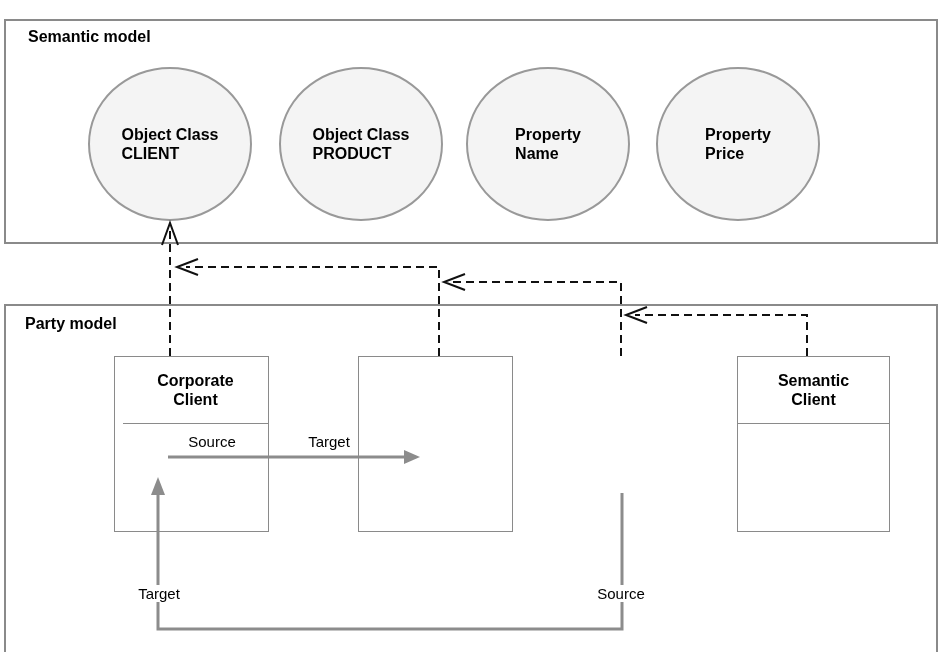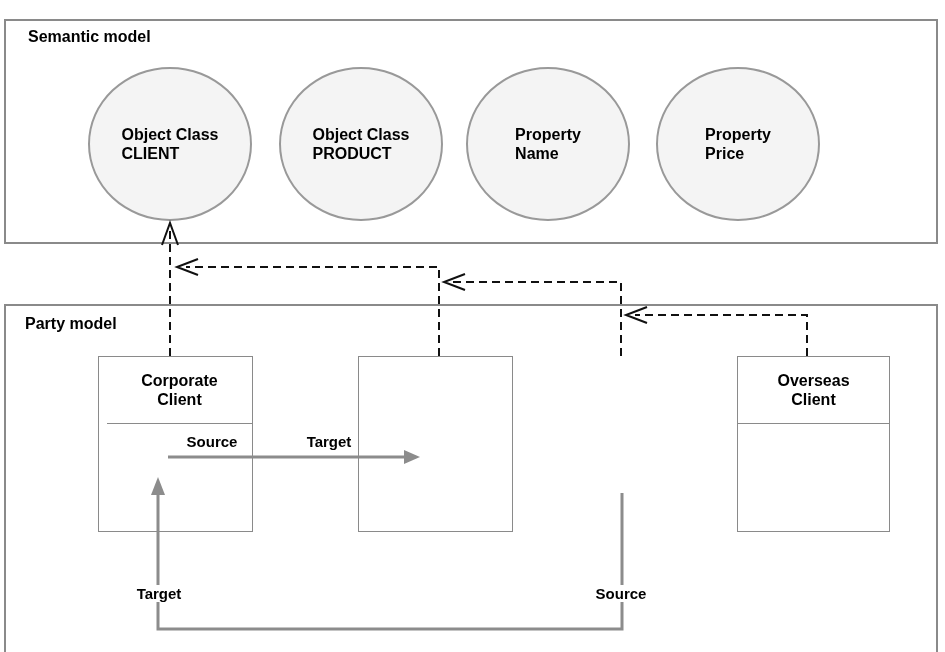--- a/index.html
+++ b/index.html
@@ -38,33 +38,33 @@
   .entity{
     position:absolute;top:345px;height:176px;background:var(--c-bg);
     border:1px solid var(--c-box-border);
   }
   .entity-header{
     height:67px;border-bottom:1px solid var(--c-box-border);
     display:flex;align-items:center;justify-content:center;text-align:center;
     font-size:16px;font-weight:bold;line-height:19px;white-space:pre-line;
   }
   .entity-body{height:108px;}
-  .ent-1{left:98px;width:155px;padding-left:8px;}
+  .ent-1{left:114px;width:155px;padding-left:8px;}
   .ent-2{left:358px;width:155px;}
   .ent-3{left:547px;width:156px;}
   .ent-4{left:737px;width:153px;}
 
   svg.overlay{position:absolute;left:0;top:0;width:945px;height:652px;pointer-events:none;}
   .dash-line{stroke:var(--c-dash);stroke-width:2;fill:none;stroke-dasharray:8 5;}
   .dash-head{stroke:var(--c-dash);stroke-width:2;fill:none;}
   .solid-line{stroke:var(--c-solid);stroke-width:3;fill:none;}
   .solid-head{fill:var(--c-solid);stroke:none;}
 
   .conn-label{
-    position:absolute;font-size:15px;font-weight:bold;white-space:nowrap;
+    position:absolute;font-size:15px;font-weight:normal;white-space:nowrap;
     transform:translateX(-50%);
   }
   .label-bg{background:var(--c-bg);padding:0 3px;}
 </style>
 </head>
 <body>
 
 <div class="stage">
 
   <div class="panel panel-semantic"></div>
@@ -83,21 +83,21 @@
 
   <div class="entity ent-1">
     <div class="entity-header">Corporate
 Client</div>
     <div class="entity-body"></div>
   </div>
   <div class="entity ent-2">
     <div class="entity-body"></div>
   </div>
   <div class="entity ent-4">
-    <div class="entity-header">Overseas
+    <div class="entity-header">Semantic
 Client</div>
     <div class="entity-body"></div>
   </div>
 
   <svg class="overlay" viewBox="0 0 945 652">
 
     <g>
       <path class="dash-line" d="M170 345 L170 215"></path>
       <polyline class="dash-head" points="162,234 170,212 178,234"></polyline>
     </g>

